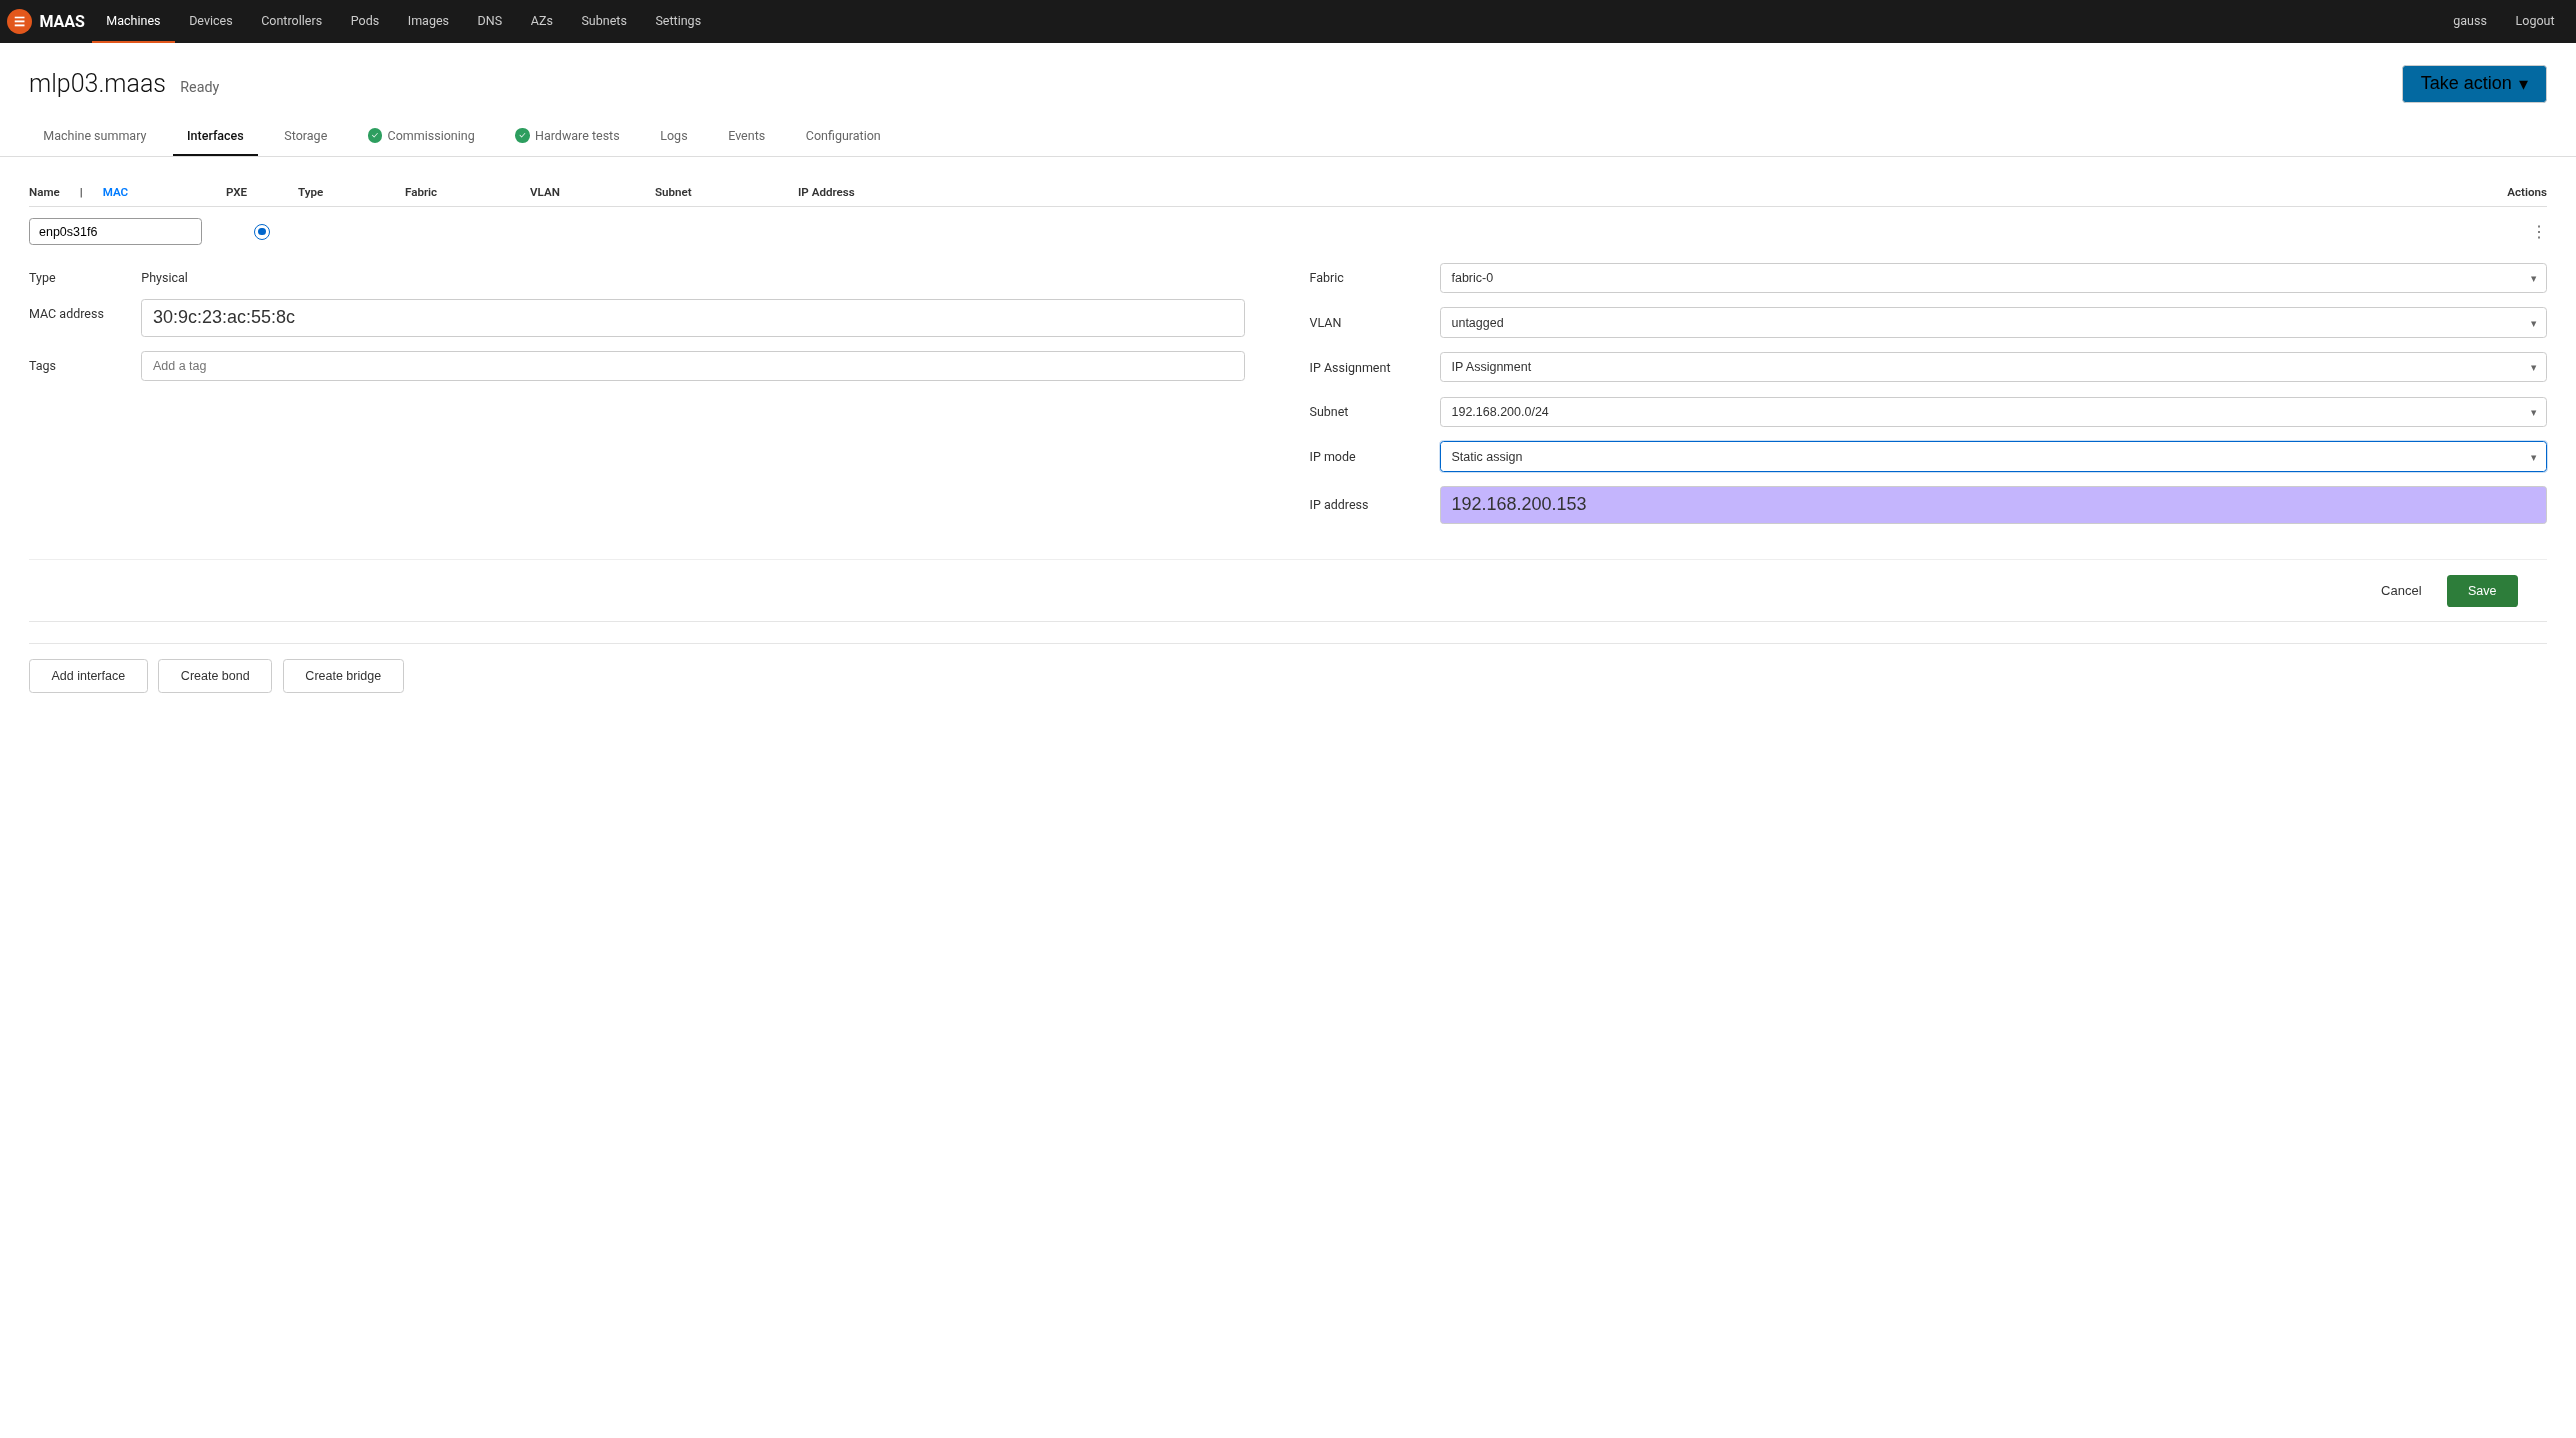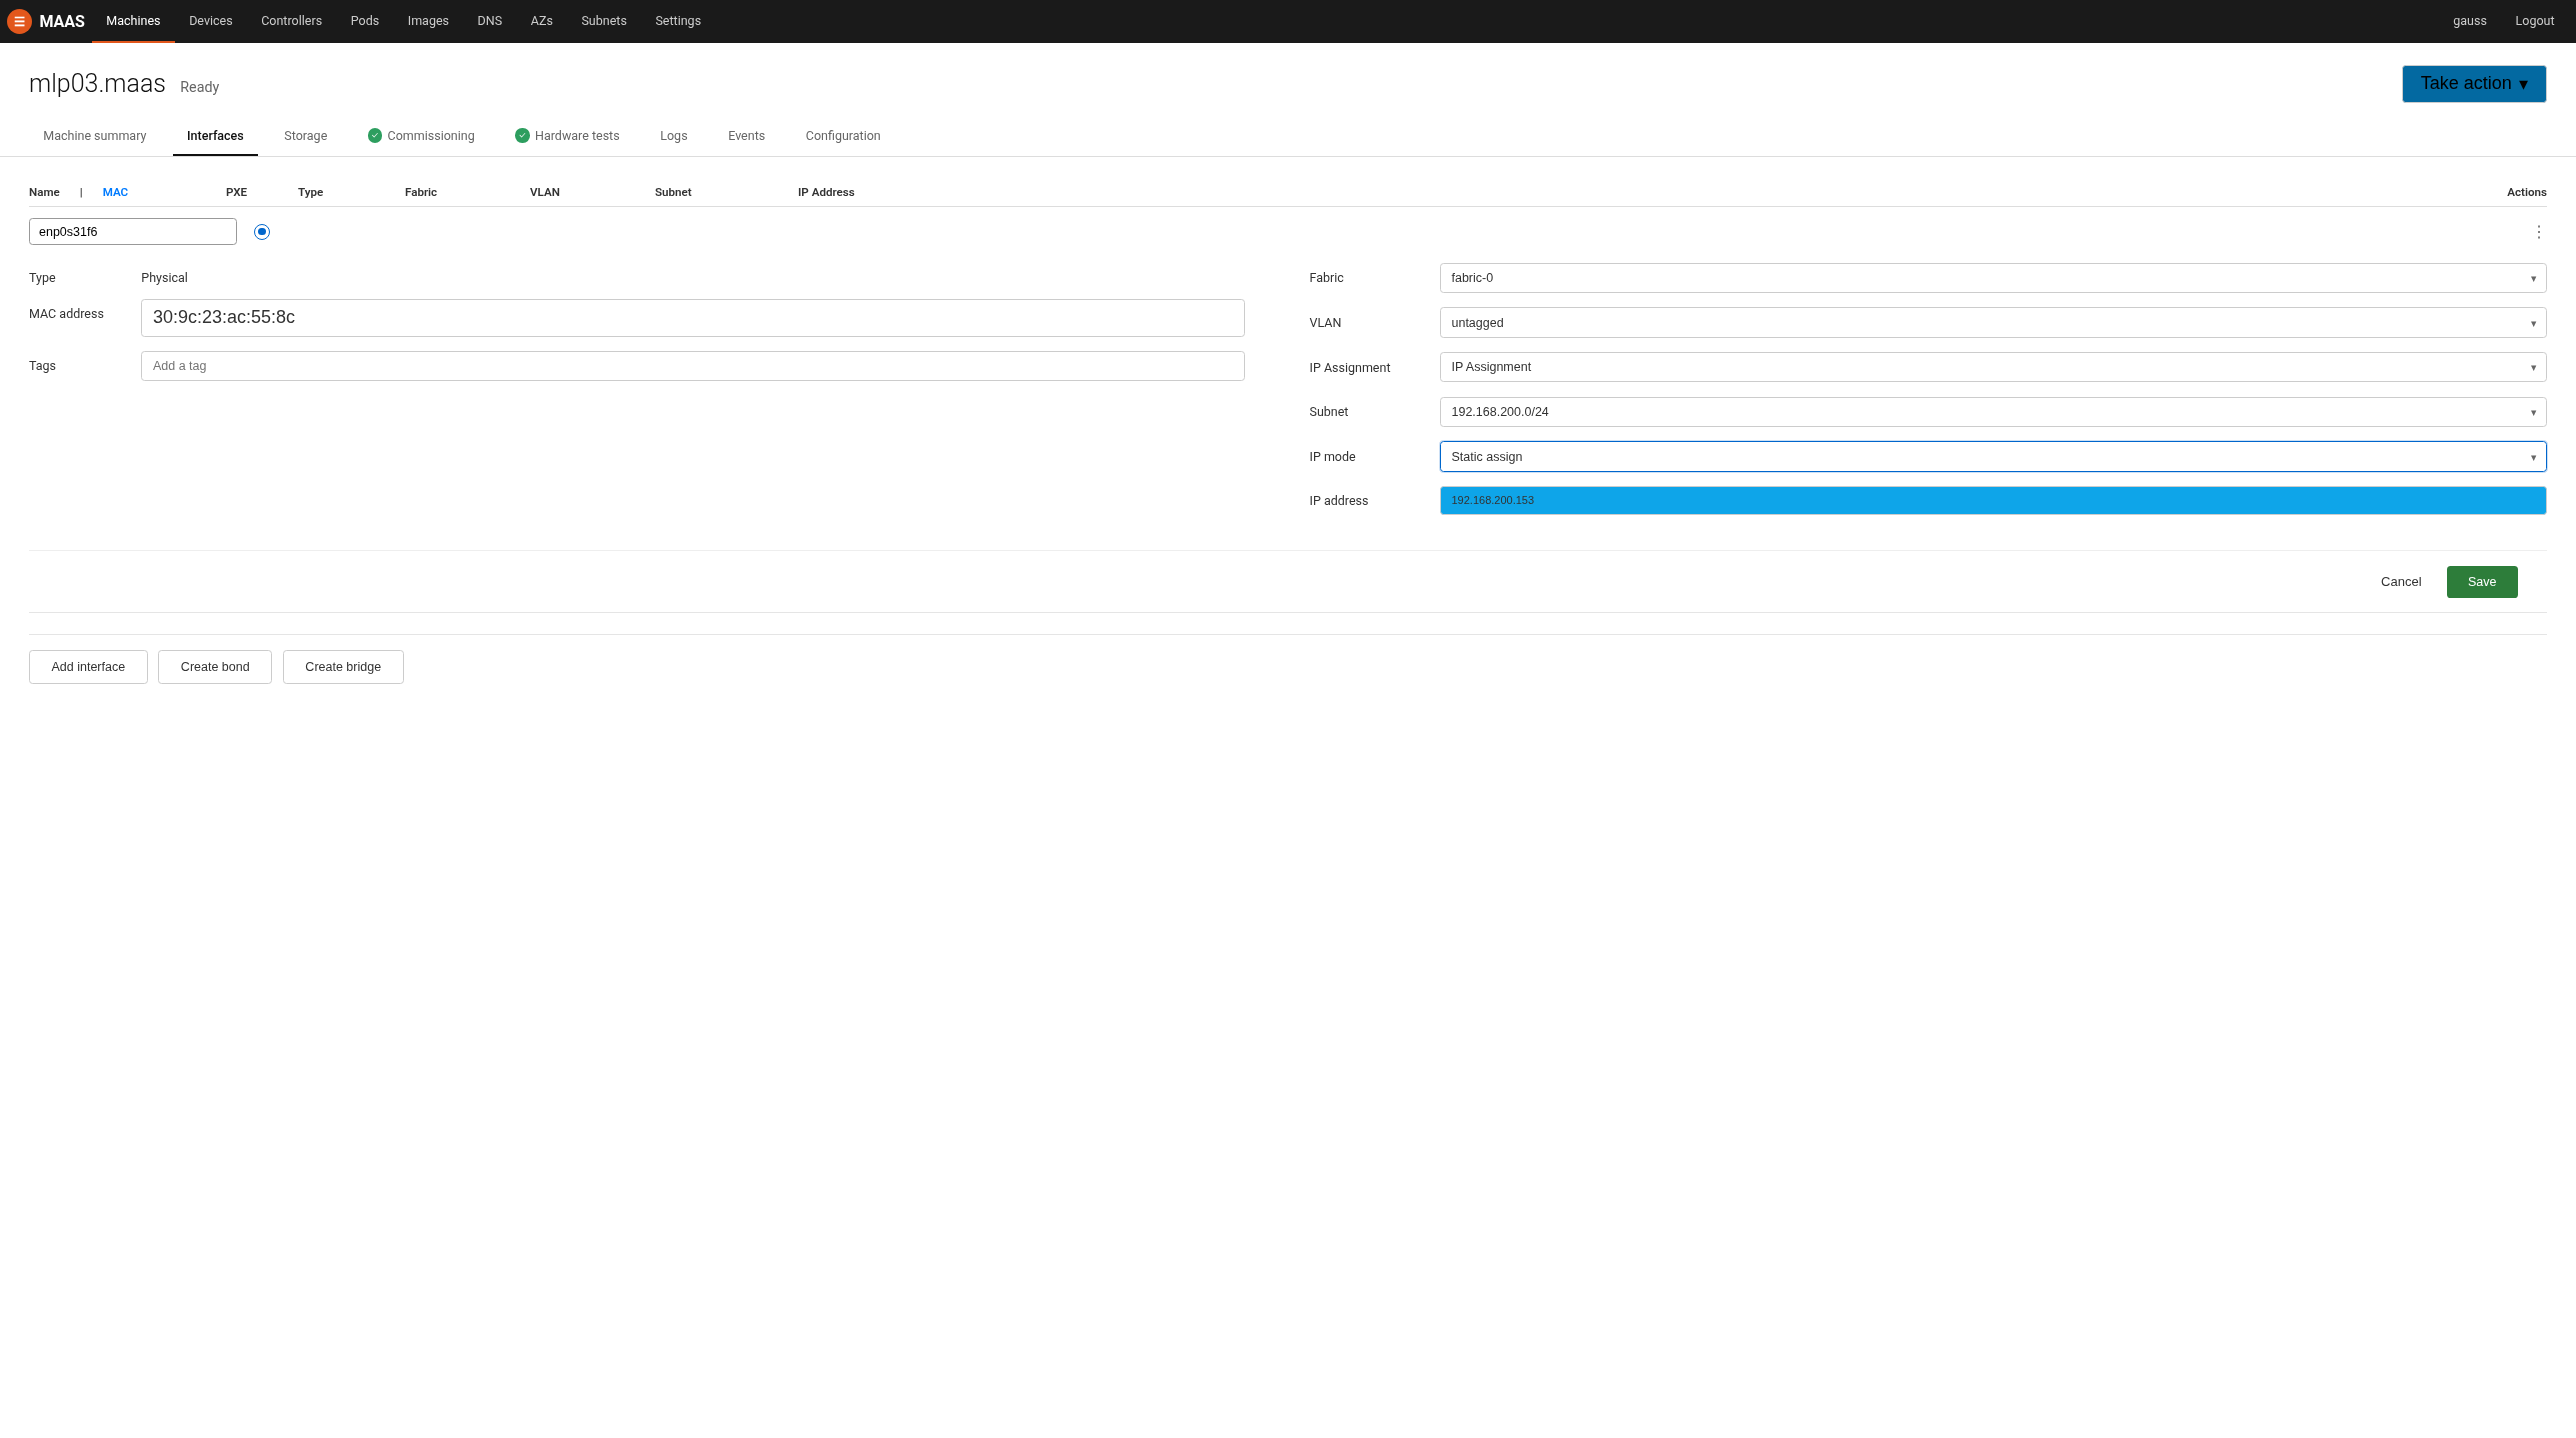--- a/index.html
+++ b/index.html
@@ -126,21 +126,21 @@
       display: grid;
       grid-template-columns: 197px 72px 107px 125px 125px 143px 179px 1fr;
       padding: 10.7px 0;
       align-items: center;
     }
     .interface-name-input {
       border: 0.9px solid #999;
       border-radius: 3.6px;
       padding: 5.4px 9px;
       font-size: 12.5px;
-      width: 208px;
+      width: 173px;
     }
     .pxe-radio {
       display: flex; justify-content: center;
     }
     .pxe-dot {
       width: 16px; height: 16px;
       border-radius: 50%;
       border: 1.8px solid #0066cc;
       display: flex; align-items: center; justify-content: center;
     }
@@ -228,23 +228,23 @@
       transform: translateY(-50%);
       color: #666;
       pointer-events: none;
       font-size: 10.7px;
     }
     .ip-address-input {
       width: 100%;
       border: 0.9px solid #ccc;
       border-radius: 3.6px;
       padding: 7.2px 10.7px;
-      font-size: 11px;
-      color: #333;
-      background: #0ea5e9;
+      font-size: 18px;
+      color: #333;
+      background: #c4b5fd;
     }
 
     
     .right-form-row {
       display: flex;
       align-items: center;
       margin-bottom: 14.3px;
       gap: 14.3px;
     }
     .right-form-label {

